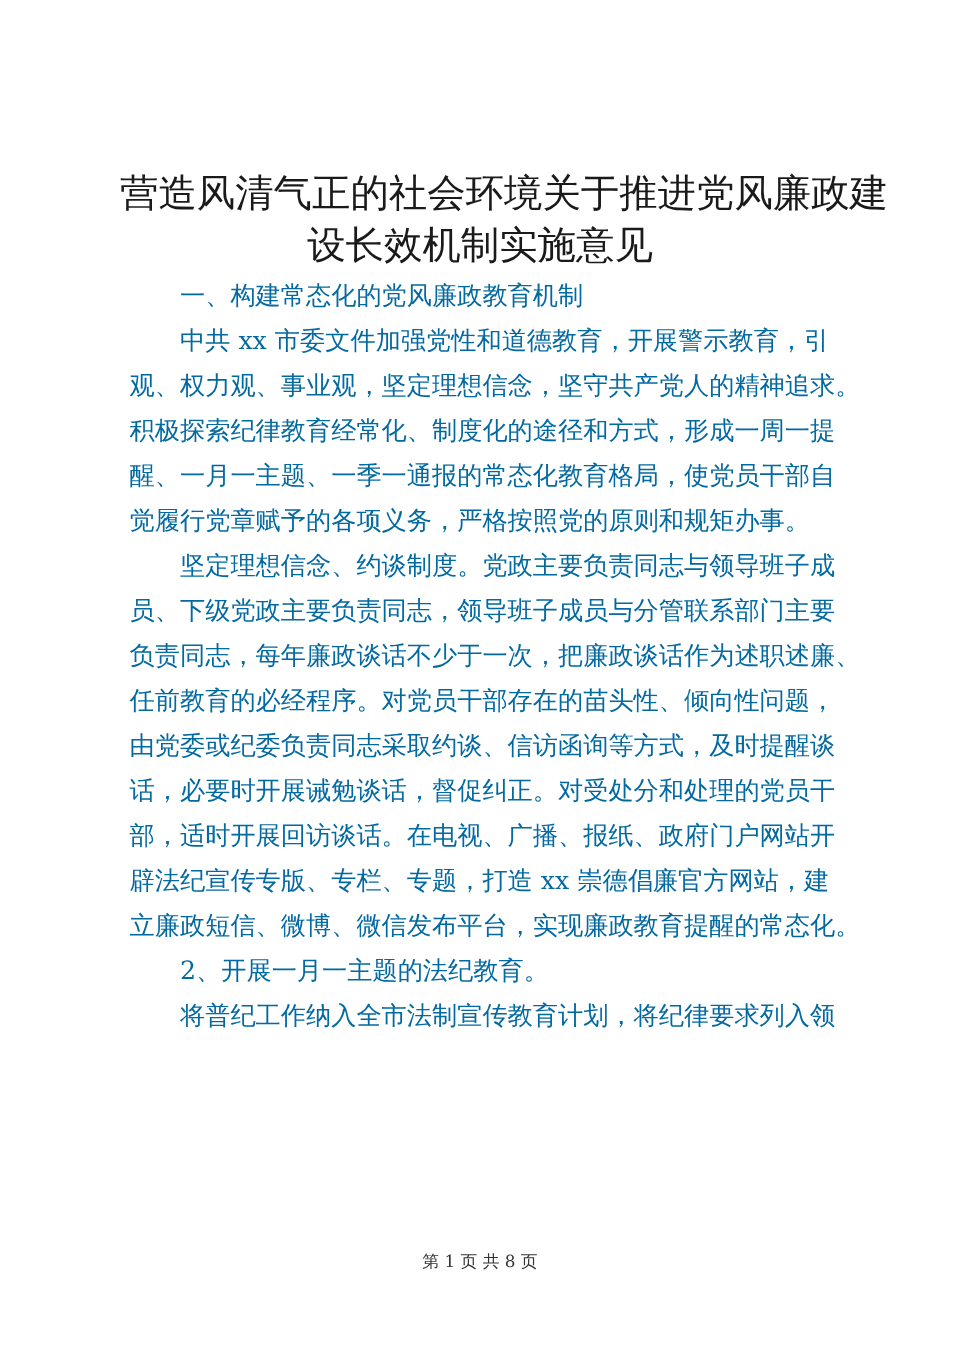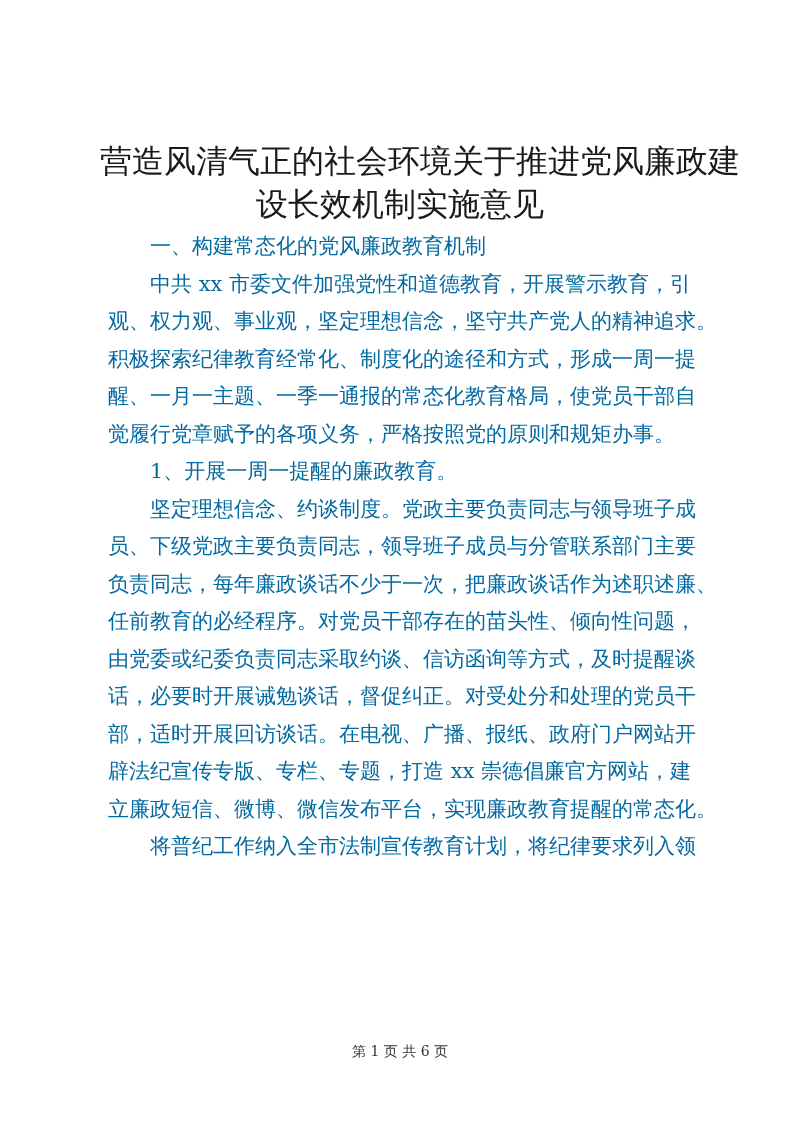--- a/index.html
+++ b/index.html
@@ -32,27 +32,27 @@
     <span class="tline">设长效机制实施意见</span>
   </div>
 
   <div class="body">
     <span class="line indent">一、构建常态化的党风廉政教育机制</span>
     <span class="line indent">中共 xx 市委文件加强党性和道德教育，开展警示教育，引</span>
     <span class="line">观、权力观、事业观，坚定理想信念，坚守共产党人的精神追求。</span>
     <span class="line">积极探索纪律教育经常化、制度化的途径和方式，形成一周一提</span>
     <span class="line">醒、一月一主题、一季一通报的常态化教育格局，使党员干部自</span>
     <span class="line">觉履行党章赋予的各项义务，严格按照党的原则和规矩办事。</span>
-    <span class="line indent">1、开展一周一提醒的廉政教育。</span>
     <span class="line indent">坚定理想信念、约谈制度。党政主要负责同志与领导班子成</span>
     <span class="line">员、下级党政主要负责同志，领导班子成员与分管联系部门主要</span>
     <span class="line">负责同志，每年廉政谈话不少于一次，把廉政谈话作为述职述廉、</span>
     <span class="line">任前教育的必经程序。对党员干部存在的苗头性、倾向性问题，</span>
     <span class="line">由党委或纪委负责同志采取约谈、信访函询等方式，及时提醒谈</span>
     <span class="line">话，必要时开展诫勉谈话，督促纠正。对受处分和处理的党员干</span>
     <span class="line">部，适时开展回访谈话。在电视、广播、报纸、政府门户网站开</span>
     <span class="line">辟法纪宣传专版、专栏、专题，打造 xx 崇德倡廉官方网站，建</span>
     <span class="line">立廉政短信、微博、微信发布平台，实现廉政教育提醒的常态化。</span>
+    <span class="line indent">2、开展一月一主题的法纪教育。</span>
     <span class="line indent">将普纪工作纳入全市法制宣传教育计划，将纪律要求列入领</span>
   </div>
 
-  <div class="footer">第 1 页  共 6 页</div>
+  <div class="footer">第 1 页  共 8 页</div>
 </div>
 
 </body></html>

